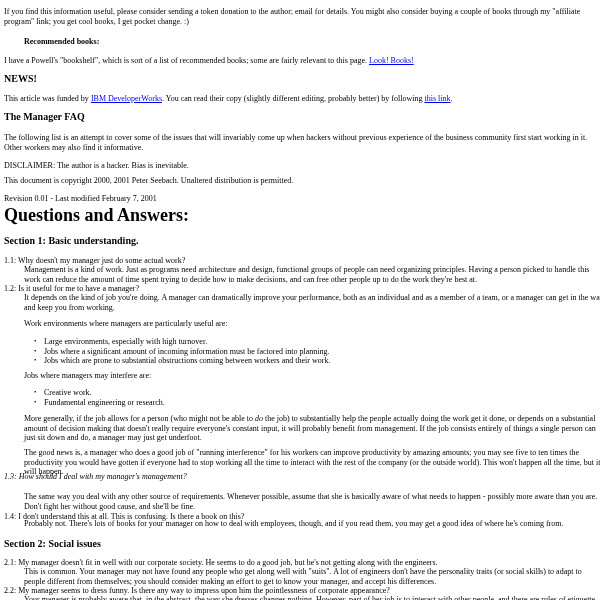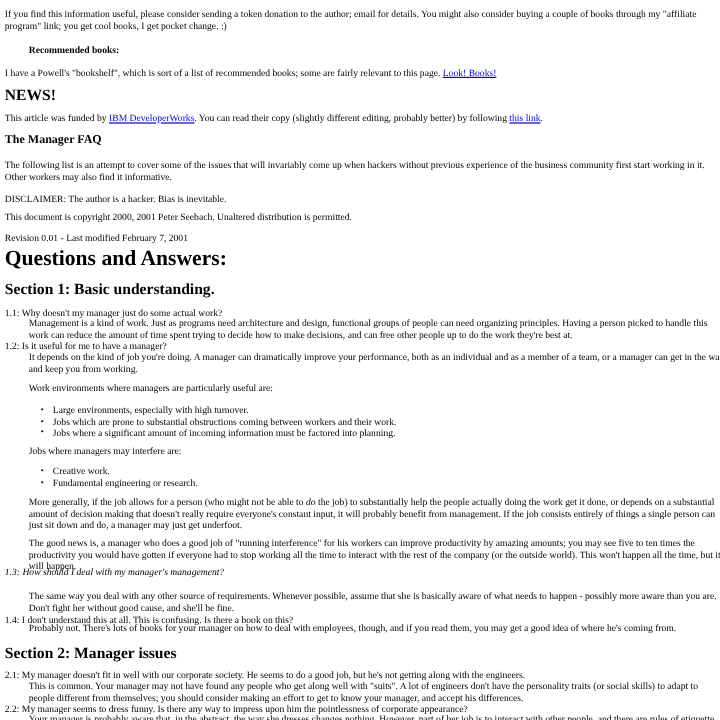--- a/index.html
+++ b/index.html
@@ -8,21 +8,21 @@
     font-family: "Liberation Serif", "DejaVu Serif", serif;
     font-size: 8px; line-height: 9.6px; color: #000;
     position: relative;
   }
   .page { position: absolute; left: 4px; top: 0; width: 640px; }
   p { margin: 0; }
   a { color: #0000ee; text-decoration: underline; }
   .abs { position: absolute; white-space: nowrap; }
   .b { font-weight: bold; }
   h1 { margin: 0; font-size: 18px; font-weight: bold; position: absolute; white-space: nowrap; }
-  h3 { margin: 0; font-size: 13px; font-weight: bold; position: absolute; white-space: nowrap; }
+  h3 { margin: 0; font-size: 10px; font-weight: bold; position: absolute; white-space: nowrap; }
   .dt { position: absolute; white-space: nowrap; left: 0; }
   .dd { position: absolute; left: 20px; width: 600px; }
   .dd .ln { display: block; white-space: nowrap; }
   ul { margin: 0; padding: 0; list-style: none; position: absolute; }
   ul li { white-space: nowrap; position: relative; padding-left: 20px; height: 9.6px; }
   ul li::before { content: "\2022"; position: absolute; left: 10px; top: 0; font-size: 7px; }
 </style>
 </head>
 <body>
 
@@ -56,22 +56,22 @@
 
   <div class="dt" style="top:284px;">1.2: Is it useful for me to have a manager?</div>
   <div class="dd" style="top:293px;">
     <span class="ln">It depends on the kind of job you're doing. A manager can dramatically improve your performance, both as an individual and as a member of a team, or a manager can get in the way</span>
     <span class="ln">and keep you from working.</span>
   </div>
 
   <p class="abs" style="left:20px; top:319px;">Work environments where managers are particularly useful are:</p>
   <ul style="left:20px; top:337px;">
     <li>Large environments, especially with high turnover.</li>
+    <li>Jobs where a significant amount of incoming information must be factored into planning.</li>
     <li>Jobs which are prone to substantial obstructions coming between workers and their work.</li>
-    <li>Jobs where a significant amount of incoming information must be factored into planning.</li>
   </ul>
 
   <p class="abs" style="left:20px; top:371px;">Jobs where managers may interfere are:</p>
   <ul style="left:20px; top:388px;">
     <li>Creative work.</li>
     <li>Fundamental engineering or research.</li>
   </ul>
 
   <div class="dd" style="top:414px;">
     <span class="ln"><span>More generally, if the job allows for a person (who might not be able to </span><em>do</em><span> the job) to substantially help the people actually doing the work get it done, or depends on a substantial</span></span>
@@ -89,21 +89,21 @@
   <div class="dd" style="top:492px;">
     <span class="ln">The same way you deal with any other source of requirements. Whenever possible, assume that she is basically aware of what needs to happen - possibly more aware than you are.</span>
     <span class="ln">Don't fight her without good cause, and she'll be fine.</span>
   </div>
 
   <div class="dt" style="top:512px;">1.4: I don't understand this at all. This is confusing. Is there a book on this?</div>
   <div class="dd" style="top:519px;">
     <span class="ln">Probably not. There's lots of books for your manager on how to deal with employees, though, and if you read them, you may get a good idea of where he's coming from.</span>
   </div>
 
-  <h3 style="top:539px;">Section 2: Manager issues</h3>
+  <h3 style="top:539px;">Section 2: Social issues</h3>
 
   <div class="dt" style="top:558px;">2.1: My manager doesn't fit in well with our corporate society. He seems to do a good job, but he's not getting along with the engineers.</div>
   <div class="dd" style="top:567px;">
     <span class="ln">This is common. Your manager may not have found any people who get along well with "suits". A lot of engineers don't have the personality traits (or social skills) to adapt to</span>
     <span class="ln">people different from themselves; you should consider making an effort to get to know your manager, and accept his differences.</span>
   </div>
 
   <div class="dt" style="top:586px;">2.2: My manager seems to dress funny. Is there any way to impress upon him the pointlessness of corporate appearance?</div>
   <div class="dd" style="top:595px;">
     <span class="ln">Your manager is probably aware that, in the abstract, the way she dresses changes nothing. However, part of her job is to interact with other people, and there are rules of etiquette</span>

